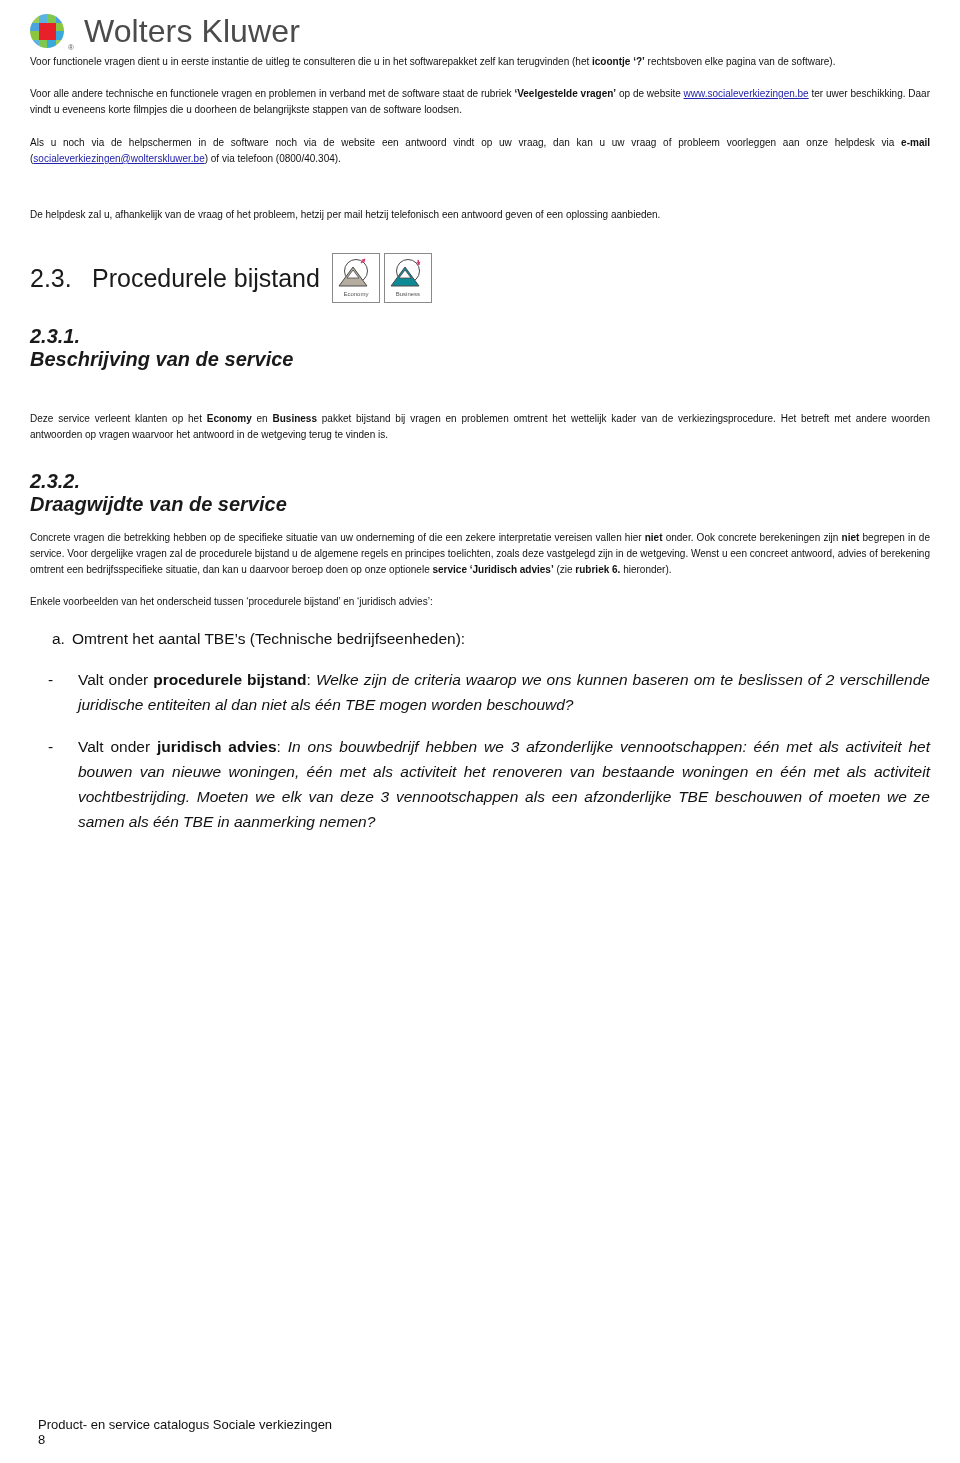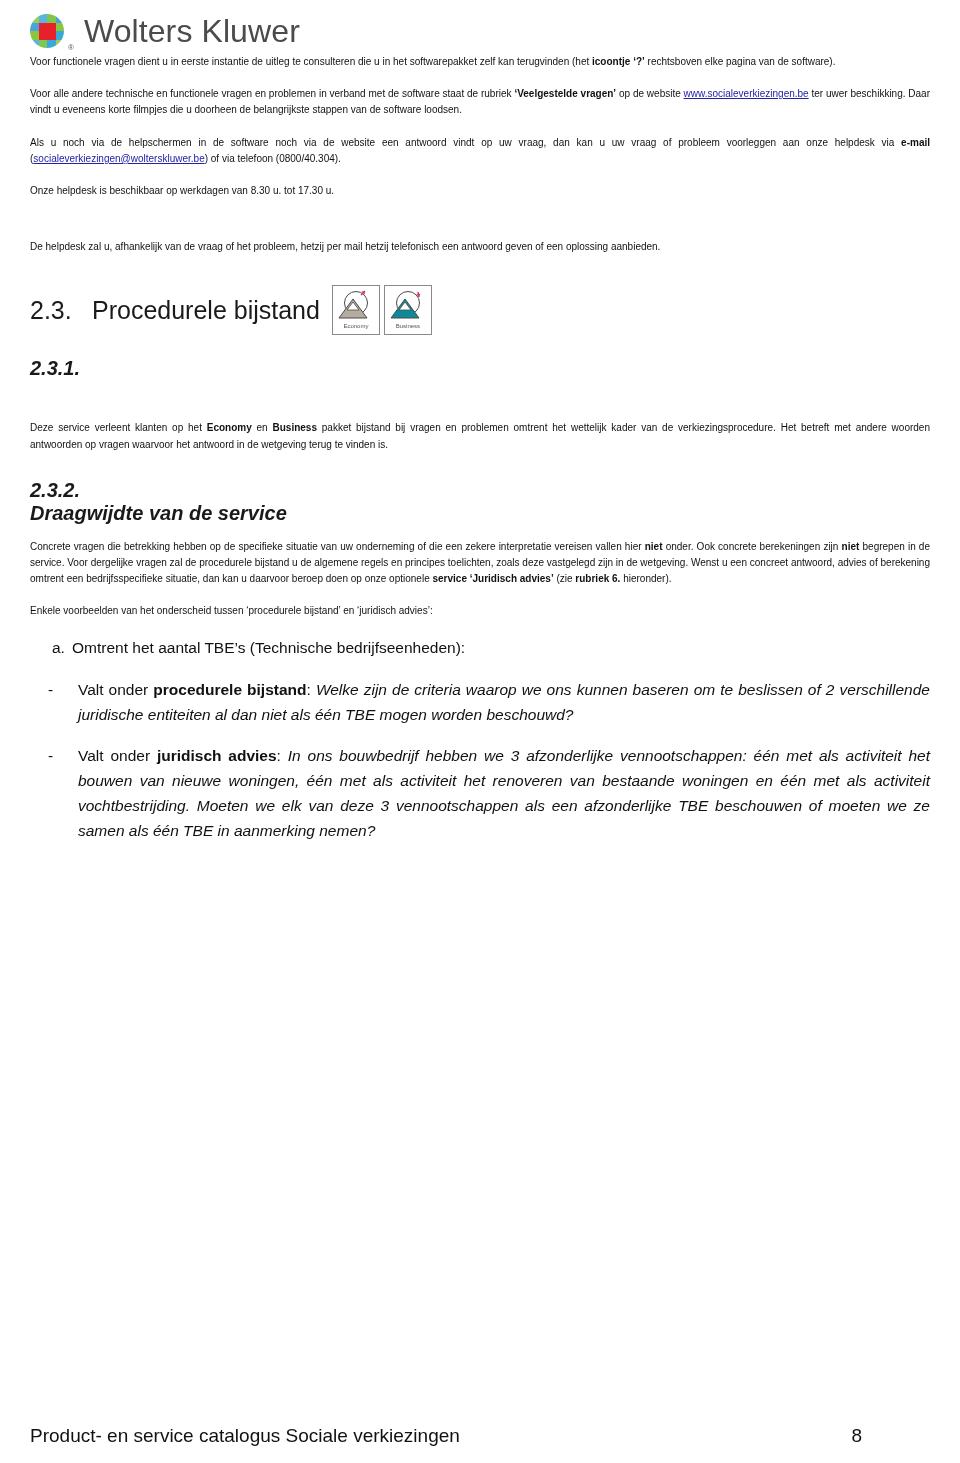--- a/index.html
+++ b/index.html
@@ -156,27 +156,28 @@
   }
   .list-item .content {
     flex: 1 1 auto;
     text-align: justify;
   }
   .list-item.dash .marker { padding-left: 18px; width: 48px; }
 
   
   .footer {
     position: absolute;
-    left: 30px;
+    left: 38px;
     right: 30px;
     bottom: 16px;
     display: flex;
     align-items: baseline;
-    font-size: 19px;
+    font-size: 13px;
     color: #111111;
+    flex-direction: column;
   }
   .footer .ftitle { flex: 1 1 auto; }
   .footer .fpage { flex: 0 0 auto; padding-right: 68px; }
 </style>
 </head>
 <body>
 
 <div class="page">
 
   <div class="brand-header">
@@ -202,21 +203,20 @@
     <span class="brand-name">Wolters Kluwer</span>
   </div>
 
 
   <p class="body"><span>Voor functionele vragen dient u in eerste instantie de uitleg te consulteren die u in het softwarepakket zelf kan terugvinden (het </span><b>icoontje ‘?’</b><span> rechtsboven elke pagina van de software).</span></p>
 
   <p class="body"><span>Voor alle andere technische en functionele vragen en problemen in verband met de software staat  de rubriek </span><b>‘Veelgestelde vragen’</b><span> op de website </span><a class="link" href="#">www.socialeverkiezingen.be</a><span> ter uwer beschikking. Daar vindt u eveneens korte filmpjes die u doorheen de belangrijkste stappen van de software loodsen.</span></p>
 
   <p class="body"><span>Als u noch via de helpschermen in de software noch via de website een antwoord vindt op uw vraag, dan kan u uw vraag of probleem voorleggen aan onze helpdesk via </span><b>e-mail</b><span> (</span><a class="link" href="#">socialeverkiezingen@wolterskluwer.be</a><span>) of via telefoon (0800/40.304).</span></p>
 
-  <p class="body">Onze helpdesk is beschikbaar op werkdagen van 8.30 u. tot 17.30 u.</p>
 
   <p class="body gap-lg">De helpdesk zal u, afhankelijk van de vraag of het probleem, hetzij per mail hetzij telefonisch een antwoord geven of een oplossing aanbieden.</p>
 
   <div class="h2">
     <span class="num">2.3.</span>
     <span class="txt">Procedurele bijstand</span>
     <span class="pkg-icons">
       <span class="pkg-box">
         <svg class="pkg-art" viewBox="0 0 42 34">
           <circle cx="21" cy="15" r="11.5" fill="none" stroke="#4a4a4a" stroke-width="1"></circle>
@@ -235,20 +235,21 @@
           <path d="M31 4 L32 9" stroke="#d6336c" stroke-width="1.4"></path>
           <path d="M32 9 L33.4 5.8 L29.3 6.2 Z" fill="#d6336c"></path>
         </svg>
         <span class="pkg-label">Business</span>
       </span>
     </span>
   </div>
 
   <div class="h4">
     <span class="num">2.3.1.</span>
+    <span class="txt">Beschrijving van de service</span>
   </div>
 
   <p class="body gap-lg"><span>Deze service verleent klanten op het </span><b>Economy</b><span> en </span><b>Business</b><span> pakket bijstand bij vragen en problemen omtrent het wettelijk kader van de verkiezingsprocedure. Het betreft met andere woorden antwoorden op vragen waarvoor het antwoord in de wetgeving terug te vinden is.</span></p>
 
   <div class="h4">
     <span class="num">2.3.2.</span>
     <span class="txt">Draagwijdte van de service</span>
   </div>
 
 

